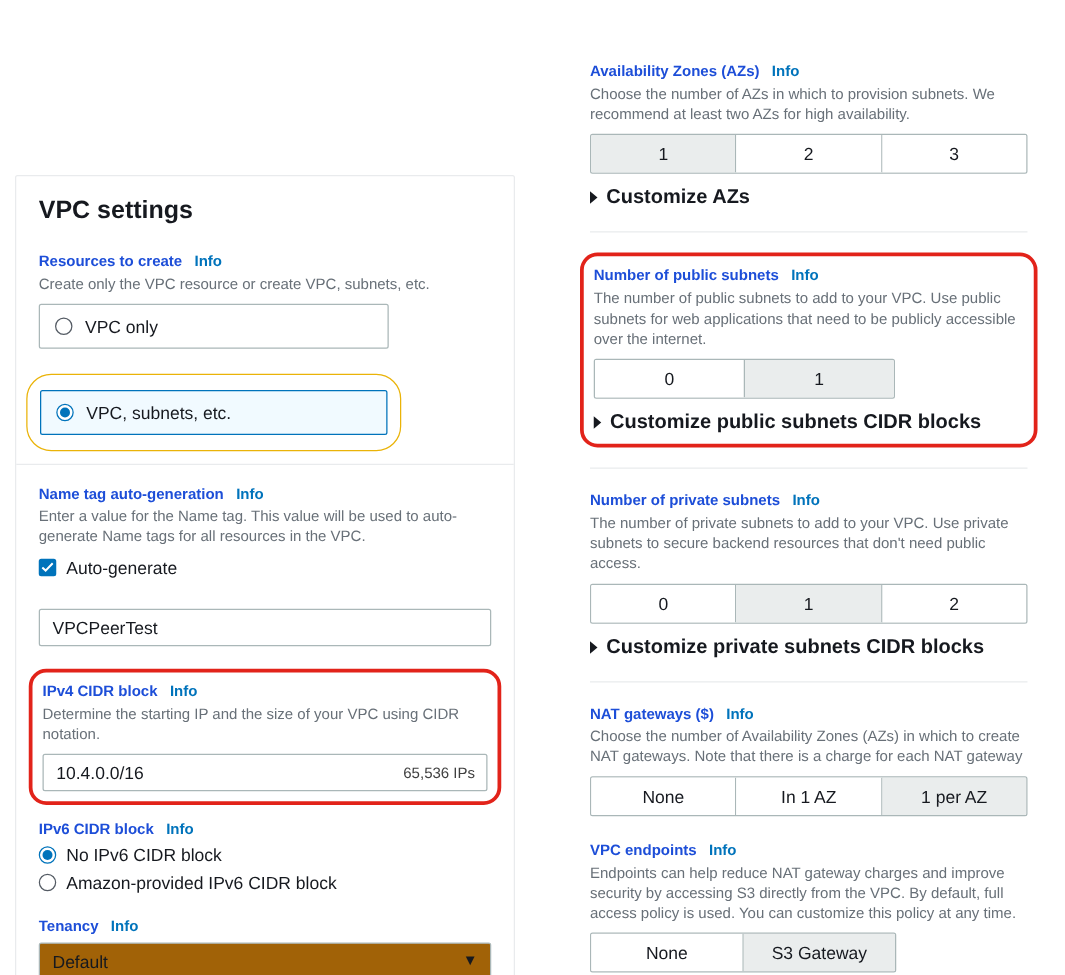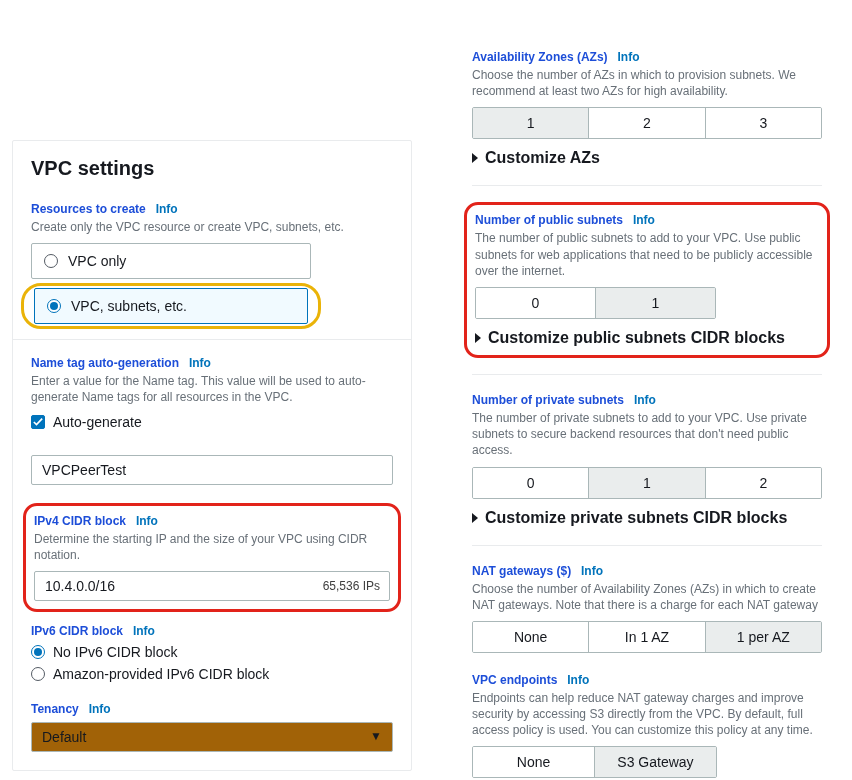--- a/index.html
+++ b/index.html
@@ -47,21 +47,21 @@
     margin-left: 6px;
     cursor: pointer;
   }
   .help-text {
     font-size: 12px;
     color: #687078;
     margin: 3px 0 8px 0;
     line-height: 1.35;
   }
 
-  .radio-group-vert { display: flex; flex-direction: column; gap: 12px; }
+  .radio-group-vert { display: flex; flex-direction: column; gap: 28px; }
   .radio-box {
     border: 1px solid #aab7b8;
     border-radius: 2px;
     padding: 9px 12px;
     display: flex;
     align-items: center;
     cursor: pointer;
     background: #fff;
   }
   .radio-box.selected {
@@ -158,23 +158,23 @@
     border-top: 5px solid transparent;
     border-bottom: 5px solid transparent;
     border-left: 6px solid #16191f;
     margin-right: 7px;
   }
 
   .divider { border-top: 1px solid #e9ebed; margin: 14px -18px; }
   .divider-r { border-top: 1px solid #e9ebed; margin: 16px 0; }
 
   .hl {
-    border: 3px solid #eab308;
+    border: 1px solid #eab308;
     border-radius: 20px;
-    padding: 2px 10px;
+    padding: 12px 10px;
     margin: -8px -10px;
   }
   .hl-wrap {
     border: 3px solid #e2231a;
     border-radius: 14px;
     padding: 6px 8px 8px 8px;
     margin: 6px -8px 10px -8px;
   }
 </style>
 </head>

